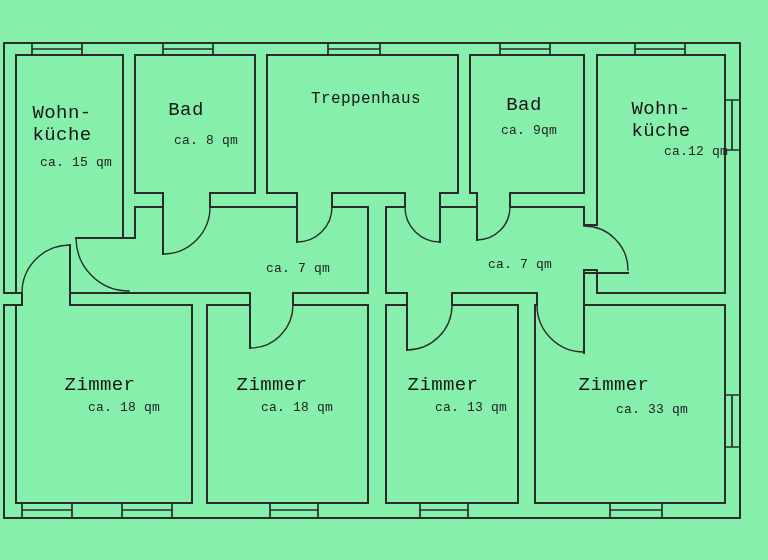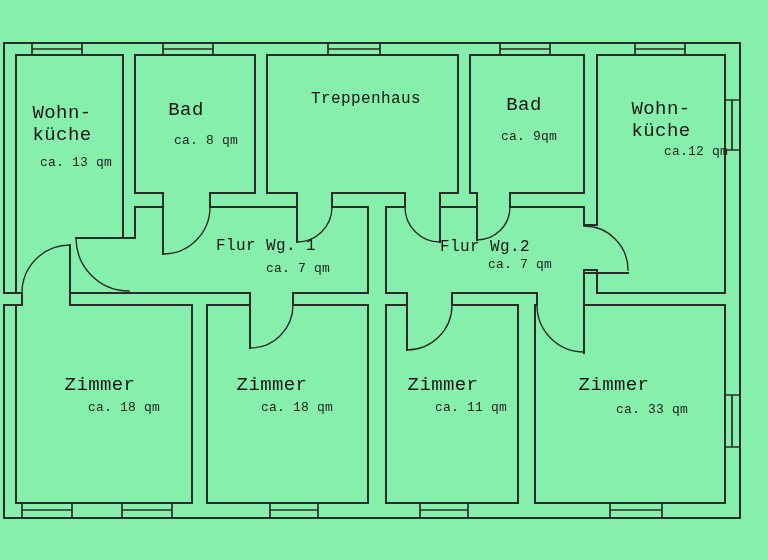--- a/index.html
+++ b/index.html
@@ -93,65 +93,59 @@
         M407 350 A45 45 0 0 0 452 305
         M537 305 A47 47 0 0 0 584 352
         M628 270 A44 44 0 0 0 584 226"></path>
     </g>
   </svg>
 
   <div class="rname" style="left:62px;top:124px">
     <span class="l">Wohn-</span>
     <span class="l">küche</span>
   </div>
-  <div class="rarea" style="left:76px;top:162px">ca. 13 qm</div>
+  <div class="rarea" style="left:76px;top:162px">ca. 15 qm</div>
 
   <div class="rname" style="left:186px;top:110px">
     <span class="l">Bad</span>
   </div>
   <div class="rarea" style="left:206px;top:140px">ca. 8 qm</div>
 
   <div class="rname big" style="left:366px;top:99px">
     <span class="l">Treppenhaus</span>
   </div>
 
   <div class="rname" style="left:524px;top:105px">
     <span class="l">Bad</span>
   </div>
-  <div class="rarea" style="left:529px;top:136px">ca. 9qm</div>
+  <div class="rarea" style="left:529px;top:130px">ca. 9qm</div>
 
   <div class="rname" style="left:661px;top:120px">
     <span class="l">Wohn-</span>
     <span class="l">küche</span>
   </div>
   <div class="rarea" style="left:696px;top:151px">ca.12 qm</div>
 
-  <div class="rname big" style="left:266px;top:246px">
-    <span class="l">Flur Wg. 1</span>
-  </div>
   <div class="rarea" style="left:298px;top:268px">ca. 7 qm</div>
 
-  <div class="rname big" style="left:485px;top:247px">
-    <span class="l">Flur Wg.2</span>
-  </div>
   <div class="rarea" style="left:520px;top:264px">ca. 7 qm</div>
 
   <div class="rname" style="left:100px;top:385px">
     <span class="l">Zimmer</span>
   </div>
   <div class="rarea" style="left:124px;top:407px">ca. 18 qm</div>
 
   <div class="rname" style="left:272px;top:385px">
     <span class="l">Zimmer</span>
   </div>
   <div class="rarea" style="left:297px;top:407px">ca. 18 qm</div>
 
   <div class="rname" style="left:443px;top:385px">
     <span class="l">Zimmer</span>
   </div>
-  <div class="rarea" style="left:471px;top:407px">ca. 11 qm</div>
+  <div class="rarea" style="left:471px;top:407px">ca. 13 qm</div>
 
   <div class="rname" style="left:614px;top:385px">
     <span class="l">Zimmer</span>
   </div>
   <div class="rarea" style="left:652px;top:409px">ca. 33 qm</div>
 
 </div>
 
 </body></html>

